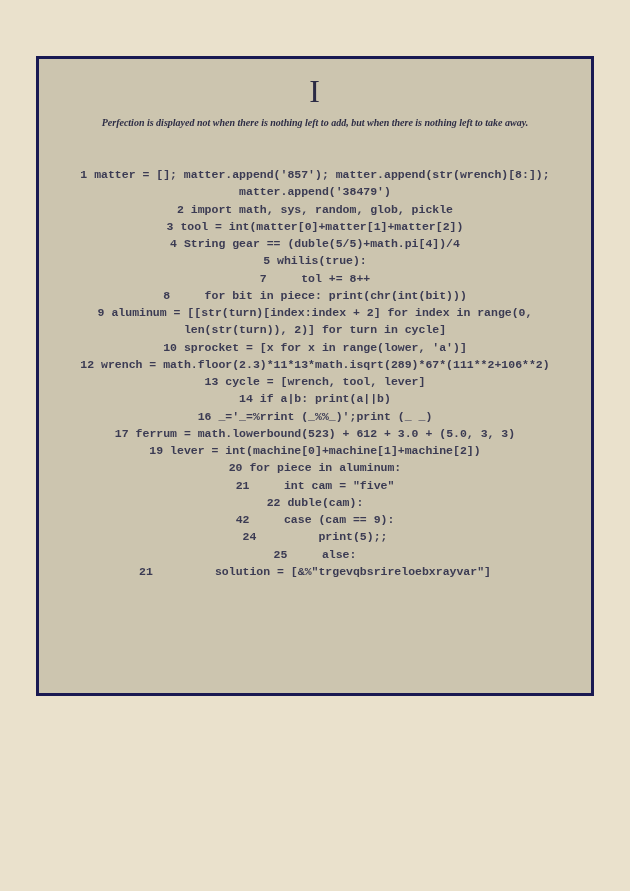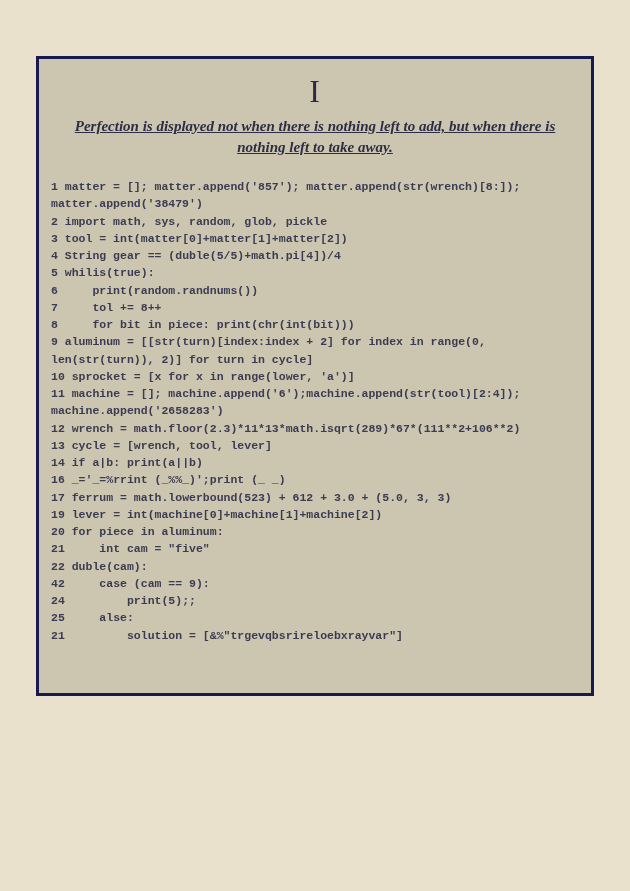--- a/index.html
+++ b/index.html
@@ -32,39 +32,39 @@
     font-weight: 400;
     text-align: center;
     color: #2b2b45;
     margin: 0 0 6px 0;
     letter-spacing: 1px;
   }
   .quote {
     font-family: Georgia, "Times New Roman", serif;
     font-style: italic;
     font-weight: 600;
-    font-size: 15px;
+    font-size: 10px;
     text-align: center;
     color: #2d2d45;
-    margin: 0 auto 20px auto;
+    margin: 0 auto 36px auto;
     padding: 0 10px;
     line-height: 1.4;
-    text-decoration: underline;
   }
   .codewrap {
     font-family: "Courier New", Courier, monospace;
     font-size: 11.5px;
     font-weight: 700;
     color: #3b3b53;
   }
   .code-line {
     white-space: pre-wrap;
     word-break: break-word;
     line-height: 1.5;
     margin: 0;
+    text-align: center;
   }
   .ln {
     display: inline;
   }
 </style>
 </head>
 <body>
 
 <div class="page">
   <div class="card">
@@ -72,26 +72,24 @@
     <div class="chapter-number">I</div>
 
     <div class="quote">Perfection is displayed not when there is nothing left to add, but when there is nothing left to take away.</div>
 
     <div class="codewrap" id="code-block">
         <div class="code-line"><span class="ln">1</span> <span>matter = []; matter.append('857'); matter.append(str(wrench)[8:]); matter.append('38479')</span></div>
         <div class="code-line"><span class="ln">2</span> <span>import math, sys, random, glob, pickle</span></div>
         <div class="code-line"><span class="ln">3</span> <span>tool = int(matter[0]+matter[1]+matter[2])</span></div>
         <div class="code-line"><span class="ln">4</span> <span>String gear == (duble(5/5)+math.pi[4])/4</span></div>
         <div class="code-line"><span class="ln">5</span> <span>whilis(true):</span></div>
-        <div class="code-line"><span class="ln">6</span> <span>    print(random.randnums())</span></div>
         <div class="code-line"><span class="ln">7</span> <span>    tol += 8++</span></div>
         <div class="code-line"><span class="ln">8</span> <span>    for bit in piece: print(chr(int(bit)))</span></div>
         <div class="code-line"><span class="ln">9</span> <span>aluminum = [[str(turn)[index:index + 2] for index in range(0, len(str(turn)), 2)] for turn in cycle]</span></div>
         <div class="code-line"><span class="ln">10</span> <span>sprocket = [x for x in range(lower, 'a')]</span></div>
-        <div class="code-line"><span class="ln">11</span> <span>machine = []; machine.append('6');machine.append(str(tool)[2:4]); machine.append('2658283')</span></div>
         <div class="code-line"><span class="ln">12</span> <span>wrench = math.floor(2.3)*11*13*math.isqrt(289)*67*(111**2+106**2)</span></div>
         <div class="code-line"><span class="ln">13</span> <span>cycle = [wrench, tool, lever]</span></div>
         <div class="code-line"><span class="ln">14</span> <span>if a|b: print(a||b)</span></div>
         <div class="code-line"><span class="ln">16</span> <span>_='_=%rrint (_%%_)';print (_ _)</span></div>
         <div class="code-line"><span class="ln">17</span> <span>ferrum = math.lowerbound(523) + 612 + 3.0 + (5.0, 3, 3)</span></div>
         <div class="code-line"><span class="ln">19</span> <span>lever = int(machine[0]+machine[1]+machine[2])</span></div>
         <div class="code-line"><span class="ln">20</span> <span>for piece in aluminum:</span></div>
         <div class="code-line"><span class="ln">21</span> <span>    int cam = "five"</span></div>
         <div class="code-line"><span class="ln">22</span> <span>duble(cam):</span></div>
         <div class="code-line"><span class="ln">42</span> <span>    case (cam == 9):</span></div>

